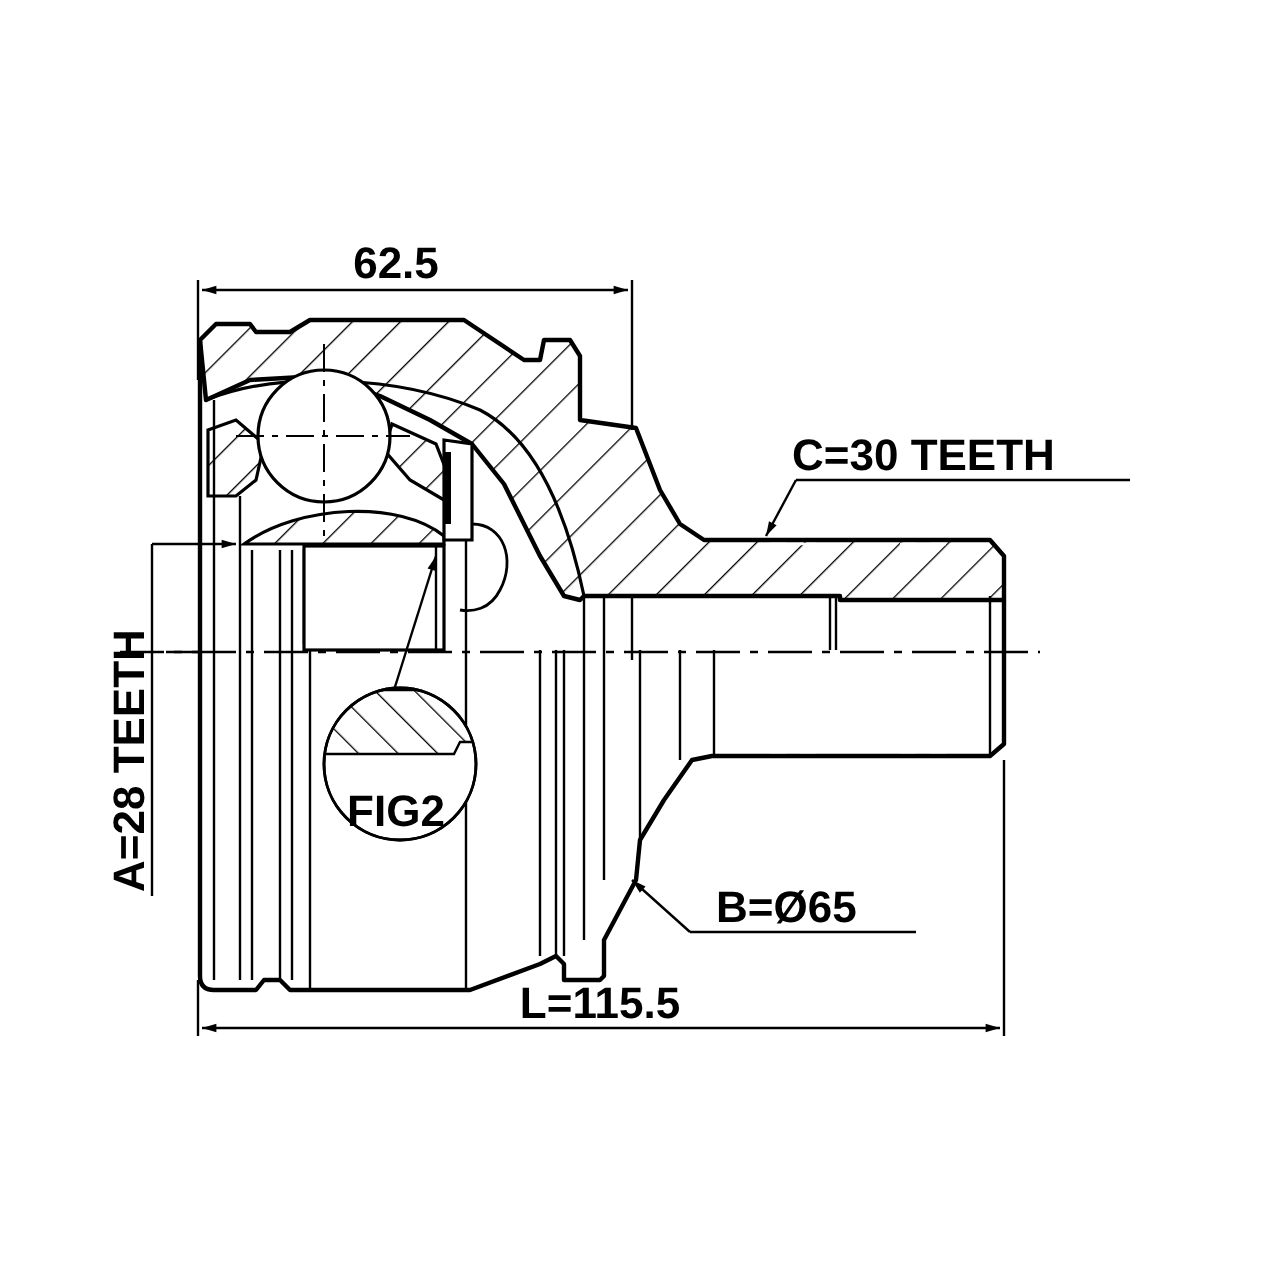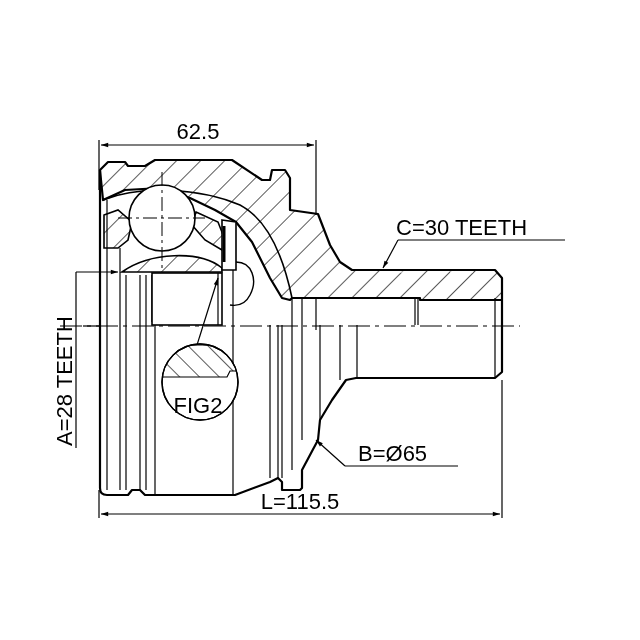--- a/index.html
+++ b/index.html
@@ -1,17 +1,17 @@
 <!DOCTYPE html>
 <html><head>
   <meta charset="utf-8">
   <style>
     html, body { margin: 0; padding: 0; background: #ffffff; }
     body { width: 640px; height: 640px; overflow: hidden; position: relative; }
-    #drawing { position: absolute; left: 0; top: 0; width: 640px; height: 640px; }
+    #drawing { position: absolute; left: 0; top: 0; width: 640px; height: 640px; font-weight: bold; }
     svg text { font-family: "Liberation Sans", "DejaVu Sans", sans-serif; fill: #000; }
     .lbl { font-size: 22px; }
   </style>
 </head>
 <body>
 
 <div id="drawing">
 <svg width="640" height="640" viewBox="0 0 640 640" xmlns="http://www.w3.org/2000/svg">
   <defs>
     <pattern id="hatch" patternUnits="userSpaceOnUse" width="17" height="17" patternTransform="rotate(45)">

